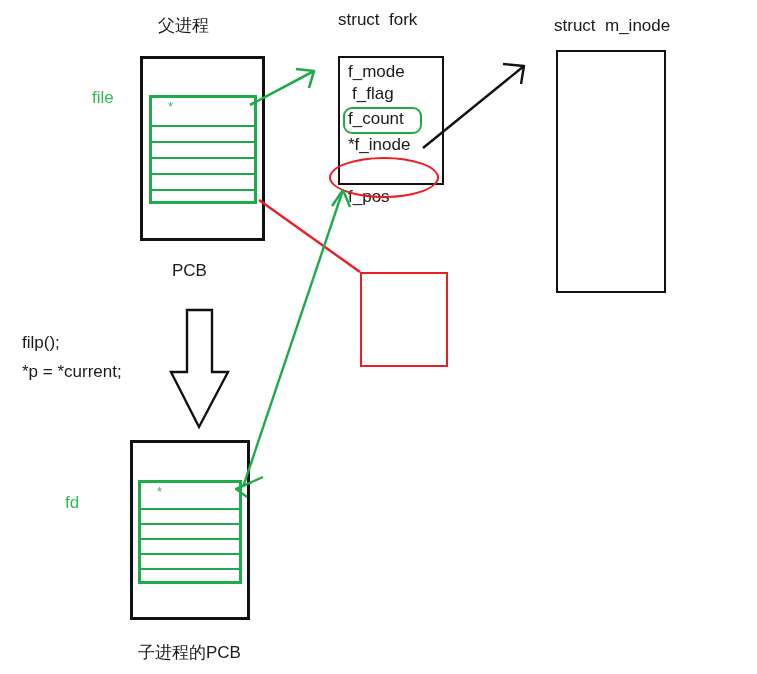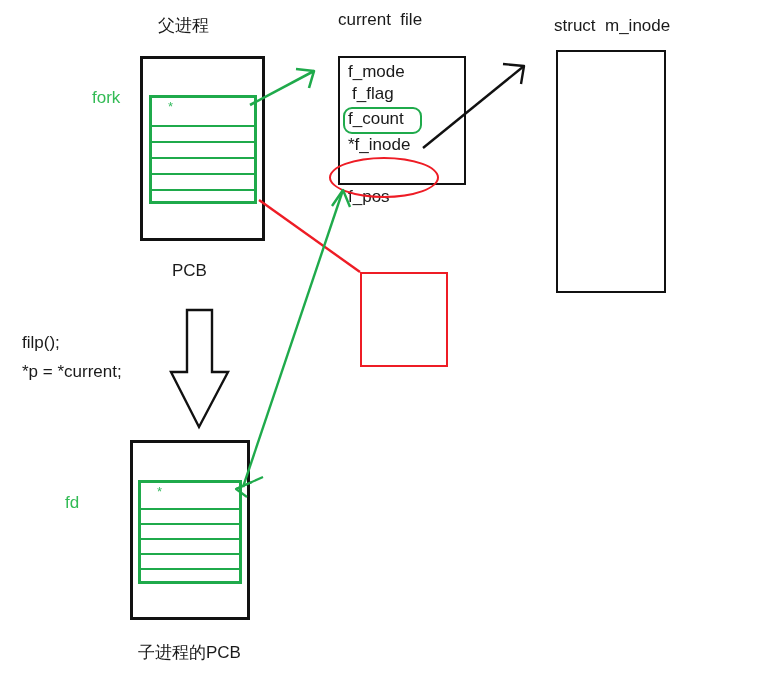--- a/index.html
+++ b/index.html
@@ -68,21 +68,21 @@
     left: 16px;
     top: 1px;
     color: #35bb5e;
     font-size: 13px;
   }
   
   #struct-file-box {
     position: absolute;
     left: 338px;
     top: 56px;
-    width: 128px;
+    width: 106px;
     height: 129px;
     border: 2px solid #111111;
     background: #ffffff;
     box-sizing: border-box;
   }
   #struct-file-box .fld {
     position: absolute;
     left: 8px;
     color: #1a1a1a;
     font-size: 17px;
@@ -137,38 +137,38 @@
     pointer-events: none;
   }
 </style>
 </head>
 <body>
 
 <div id="canvas">
 
   <div class="lbl" style="left:158px; top:16px;">父进程</div>
 
-  <div class="lbl" style="left:338px; top:10px;">current  file</div>
+  <div class="lbl" style="left:338px; top:10px;">struct  fork</div>
 
   <div class="lbl" style="left:554px; top:16px;">struct  m_inode</div>
 
   <div id="pcb-parent"></div>
 
   <div class="fdtable" style="left:149px; top:95px; width:108px; height:109px;">
     <div class="fdrow" style="height:29px;">
       <span class="fdstar">*</span>
     </div>
     <div class="fdrow" style="height:16px;"></div>
     <div class="fdrow" style="height:16px;"></div>
     <div class="fdrow" style="height:16px;"></div>
     <div class="fdrow" style="height:16px;"></div>
     <div class="fdrow" style="height:16px;"></div>
   </div>
 
-  <div class="lbl-green" style="left:92px; top:88px;">fork</div>
+  <div class="lbl-green" style="left:92px; top:88px;">file</div>
 
   <div class="lbl" style="left:172px; top:261px;">PCB</div>
 
   <div id="struct-file-box">
     <span class="fld" style="top:4px;">f_mode</span>
     <span class="fld" style="top:26px; left:12px;">f_flag</span>
     <span class="fld" style="top:51px;">f_count</span>
     <span class="fld" style="top:77px;">*f_inode</span>
     <span class="fld" style="top:105px;margin-top:24px;">f_pos</span>
   </div>

